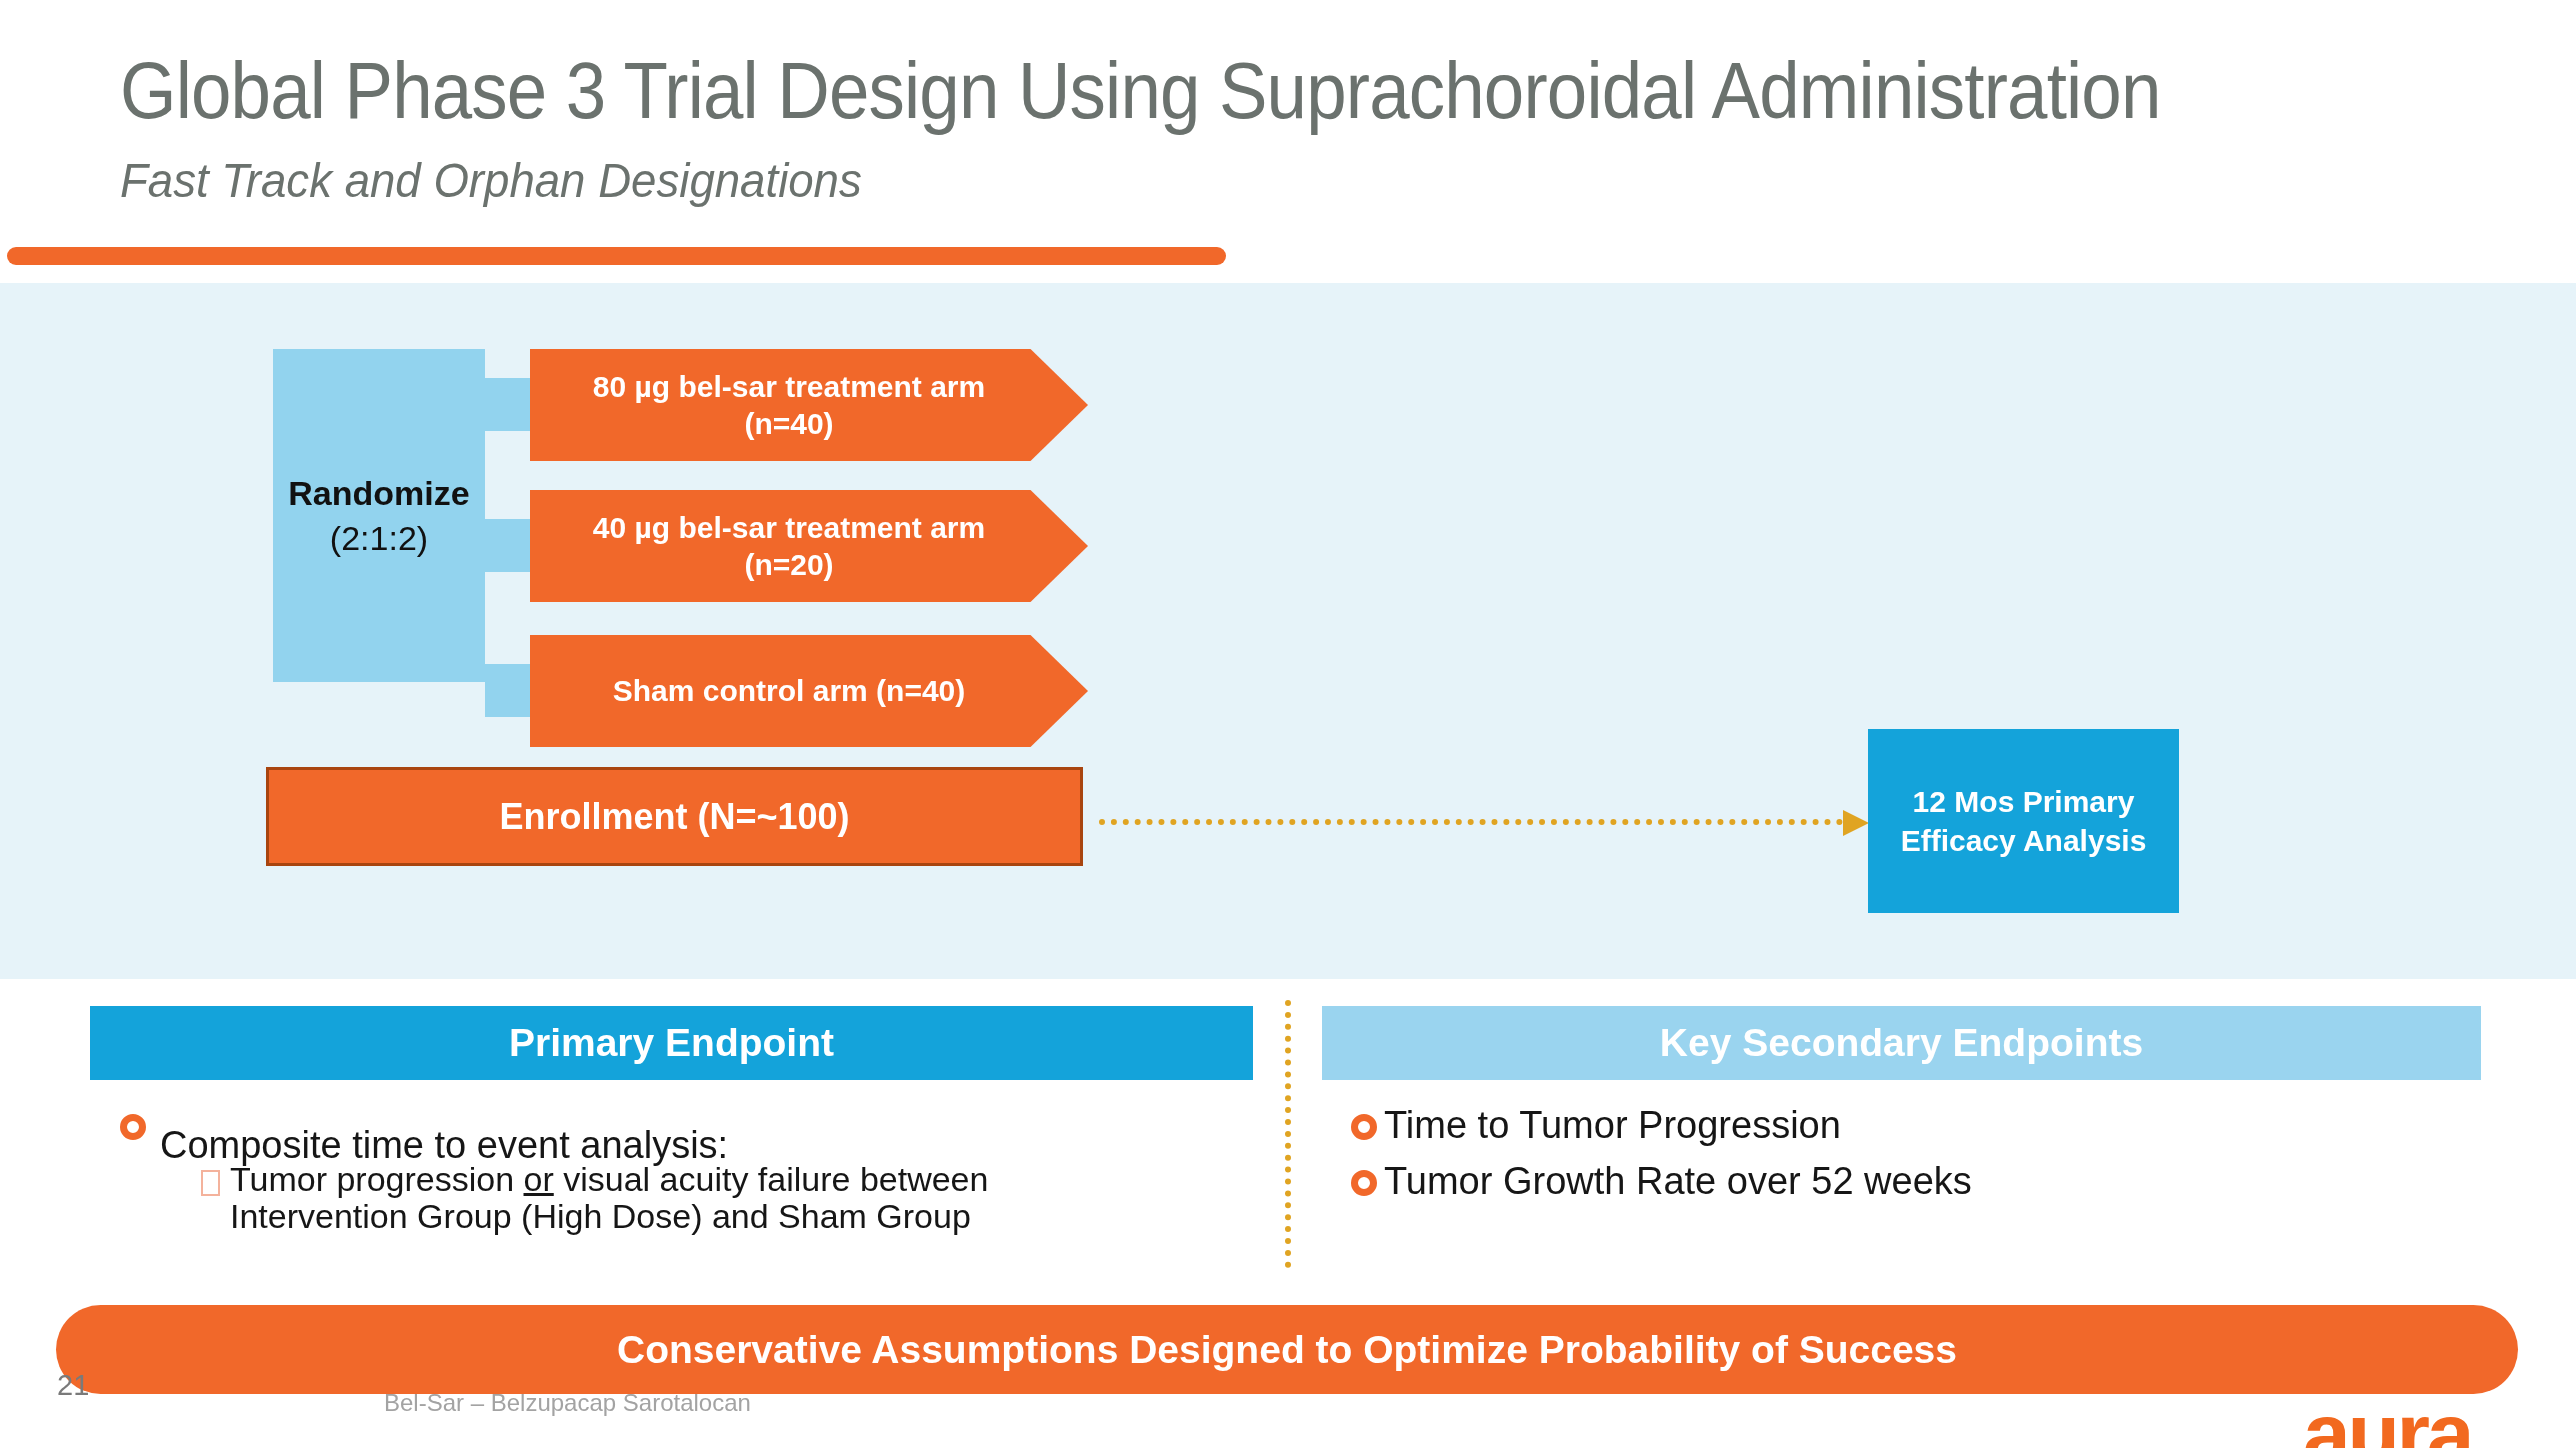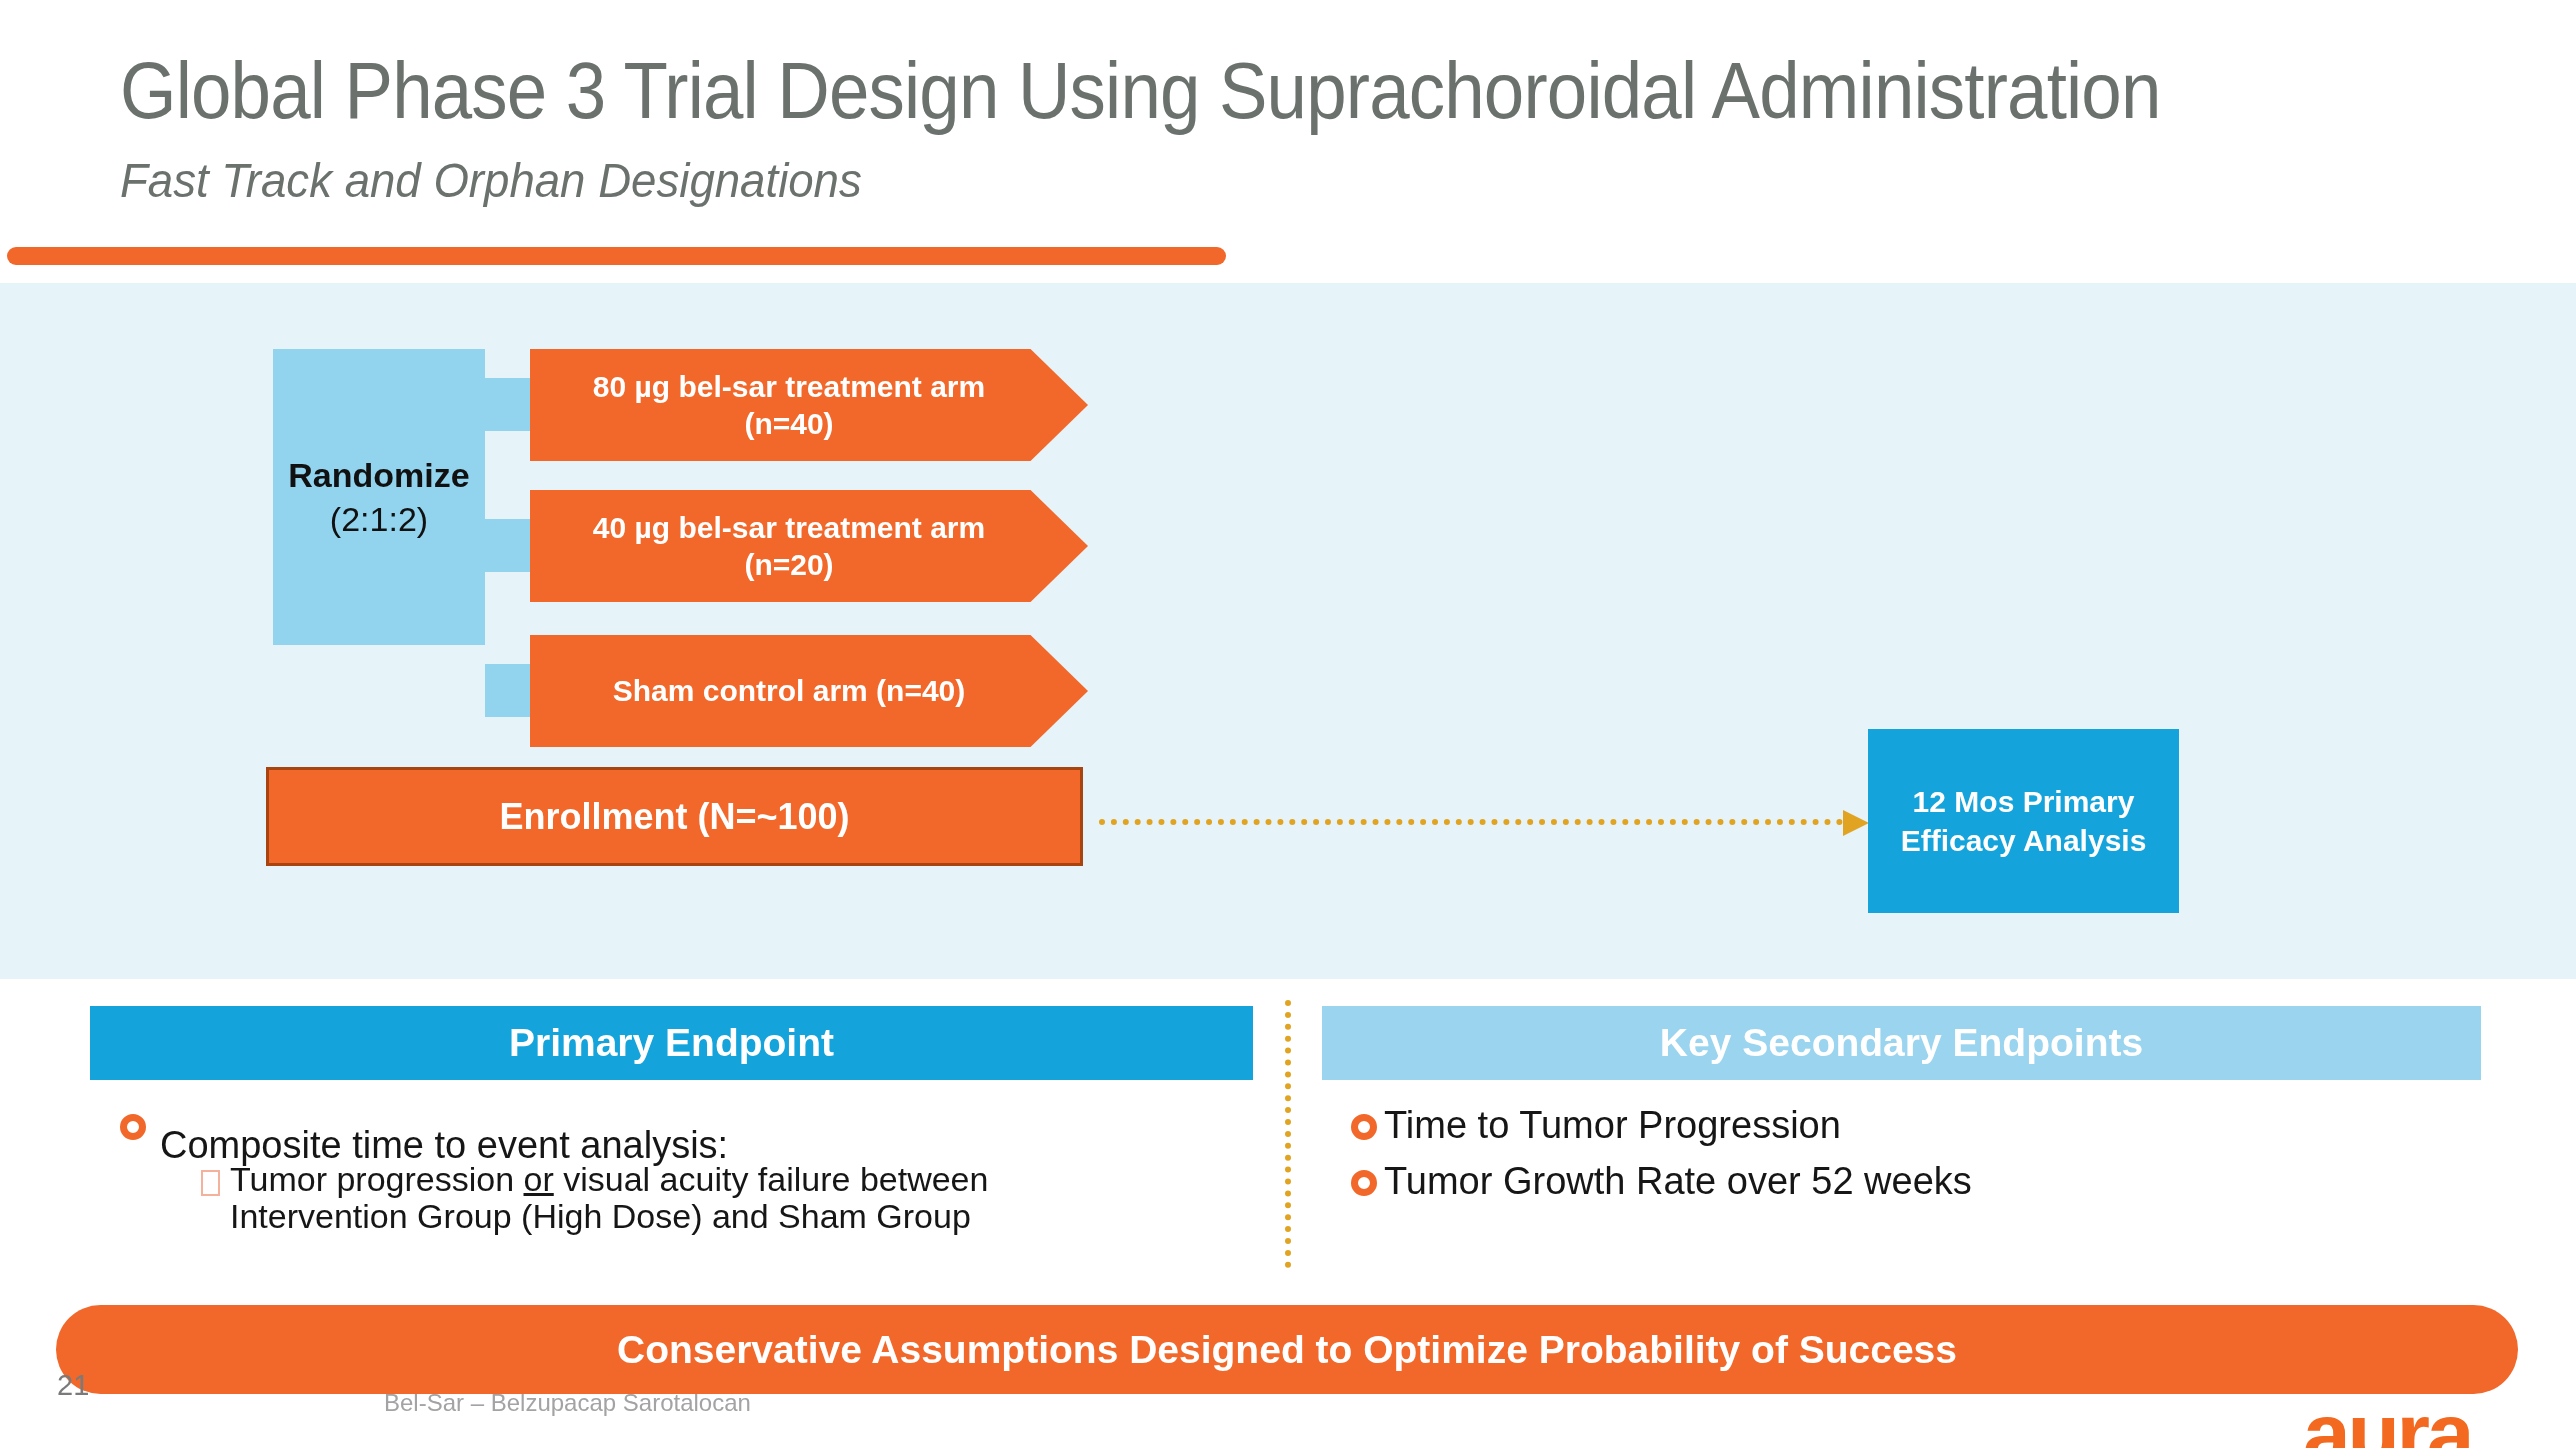--- a/index.html
+++ b/index.html
@@ -17,21 +17,21 @@
   .subtitle{
     left:120px;top:153px;font-size:48px;font-style:italic;color:#6b726e;
     transform:scaleX(.95);transform-origin:left top;white-space:nowrap;
   }
   .title-rule{left:6.9px;top:247px;width:1219px;height:18px;border-radius:9.4px;background:#f1682a;}
 
   
   .panel{left:0;top:283px;width:2576px;height:696px;background:#e6f3f9;}
 
   .randomize-box{
-    left:273px;top:349px;width:212px;height:296px;background:#92d3ee;
+    left:273px;top:349px;width:212px;height:333px;background:#92d3ee;
     display:flex;flex-direction:column;align-items:center;justify-content:center;
     color:#111;text-align:center;font-size:34px;line-height:1.3;
   }
   .randomize-box .bold{font-weight:bold;}
 
   .connector{
     width:109px;height:101px;background:#92d3ee;
     clip-path:polygon(0 23.7%,59% 23.7%,59% 0,100% 50%,59% 100%,59% 76.3%,0 76.3%);
   }
   .connector.c1{left:485px;top:354px;}

